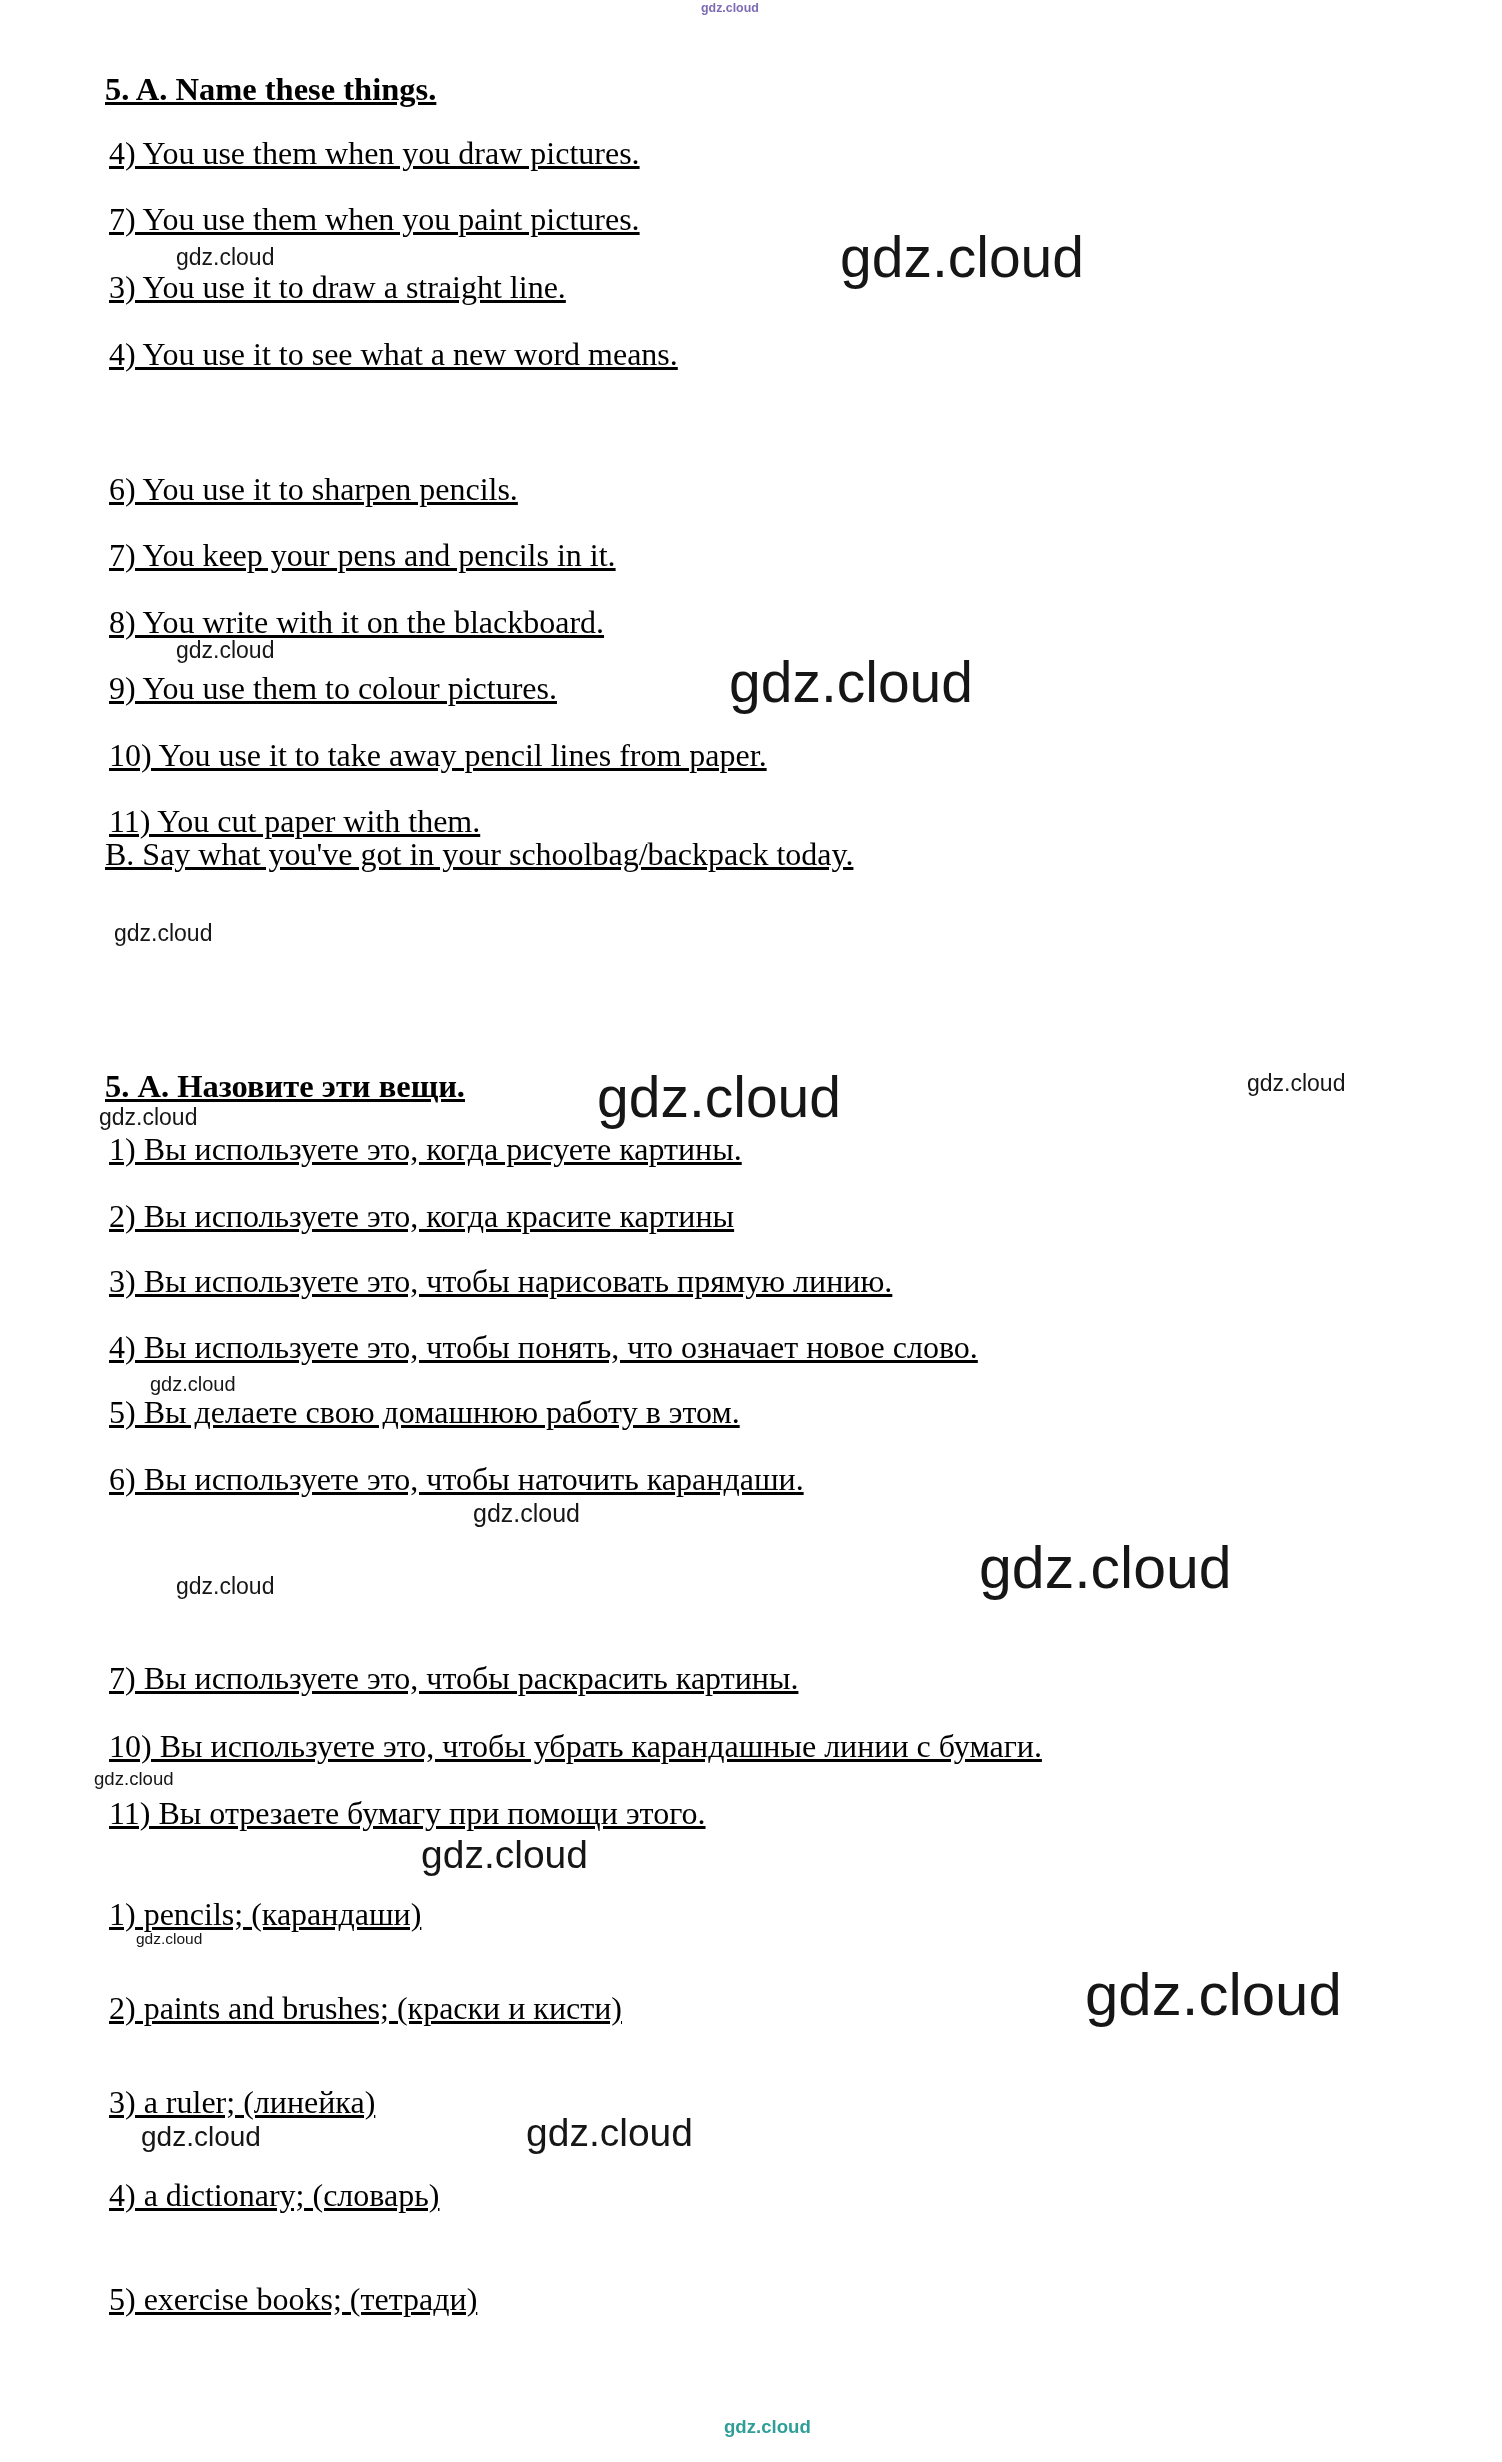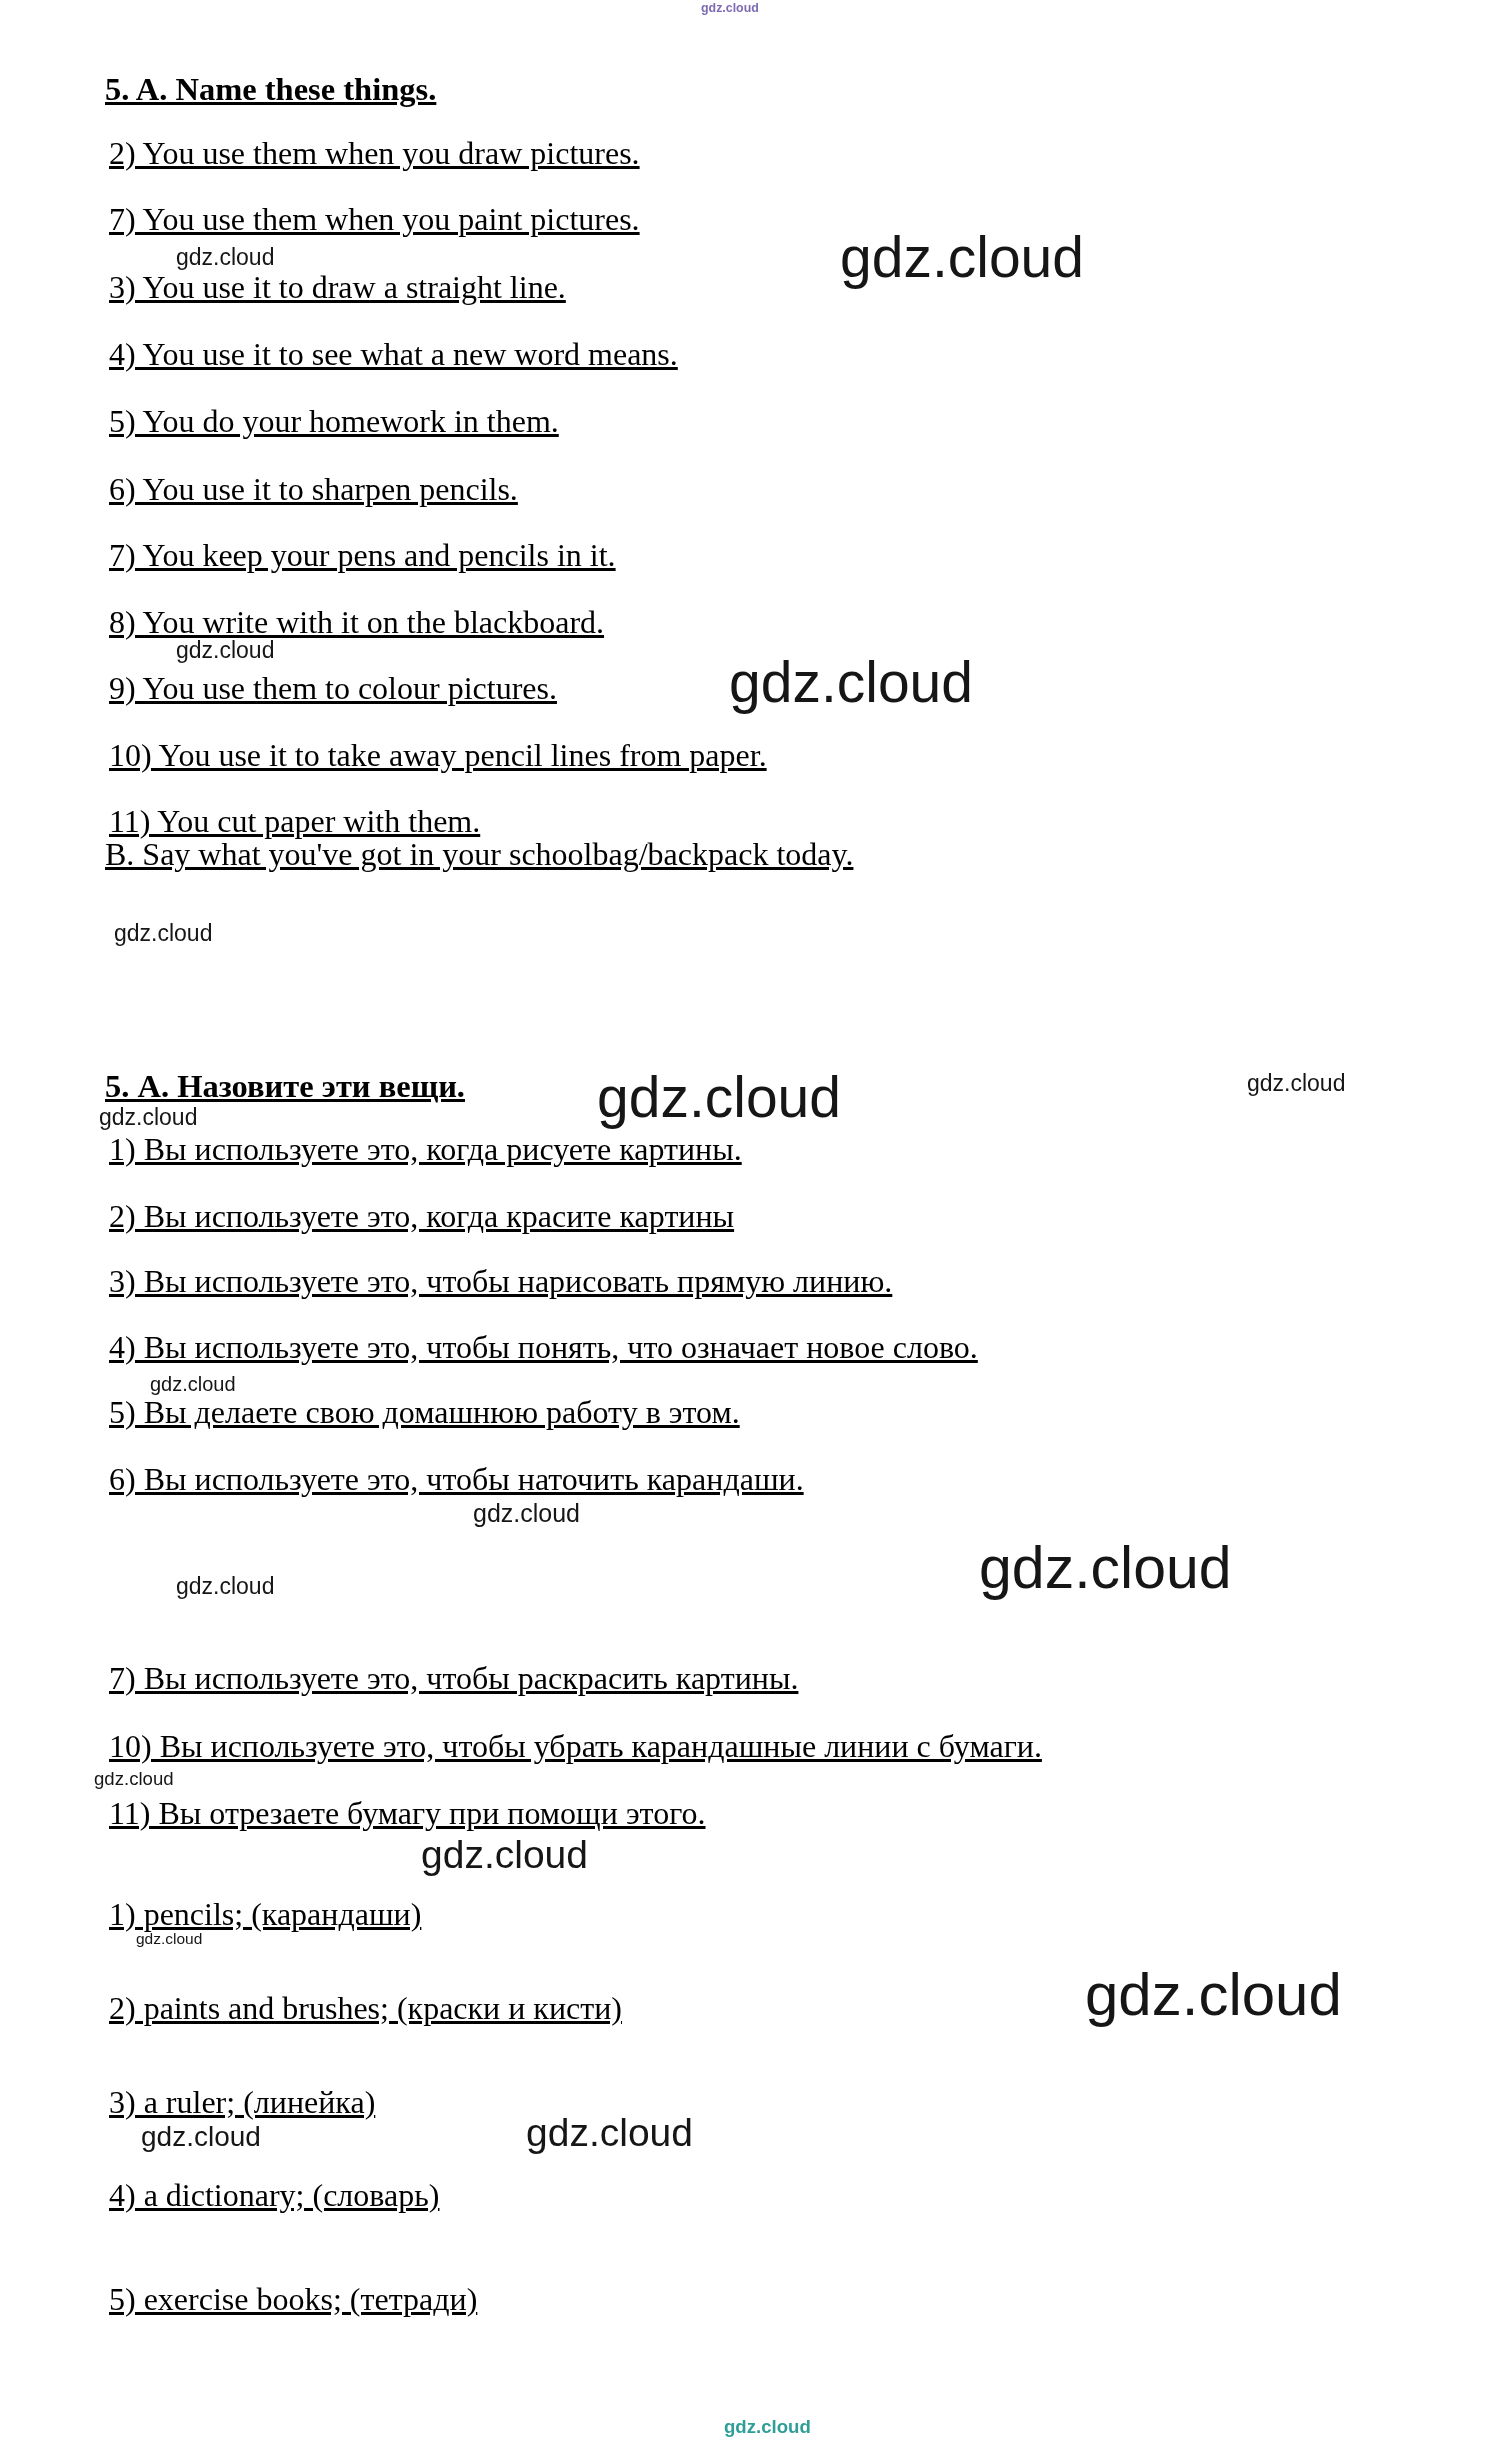--- a/index.html
+++ b/index.html
@@ -46,25 +46,24 @@
   .wm-lg3 { font-size: 60px; }
   .wm-top { font-size: 12.4px; font-weight: bold; }
   .wm-bottom { font-size: 18.6px; font-weight: bold; }
 </style>
 </head>
 <body>
 
 <div class="page">
 
   <p class="line heading" style="top:63px">5. A. Name these things.</p>
-  <p class="line" style="top:127px">2) You use them when you draw pictures.</p>
+  <p class="line" style="top:127px">4) You use them when you draw pictures.</p>
   <p class="line" style="top:193px">7) You use them when you paint pictures.</p>
   <p class="line" style="top:261px">3) You use it to draw a straight line.</p>
   <p class="line" style="top:328px">4) You use it to see what a new word means.</p>
-  <p class="line" style="top:395px">5) You do your homework in them.</p>
   <p class="line" style="top:463px">6) You use it to sharpen pencils.</p>
   <p class="line" style="top:529px">7) You keep your pens and pencils in it.</p>
   <p class="line" style="top:596px">8) You write with it on the blackboard.</p>
   <p class="line" style="top:662px">9) You use them to colour pictures.</p>
   <p class="line" style="top:729px">10) You use it to take away pencil lines from paper.</p>
   <p class="line" style="top:795px">11) You cut paper with them.</p>
   <p class="line" style="top:828px; left:97px">B. Say what you've got in your schoolbag/backpack today.</p>
 
   <p class="line heading" style="top:1060px">5. А. Назовите эти вещи.</p>
   <p class="line" style="top:1123px">1) Вы используете это, когда рисуете картины.</p>

